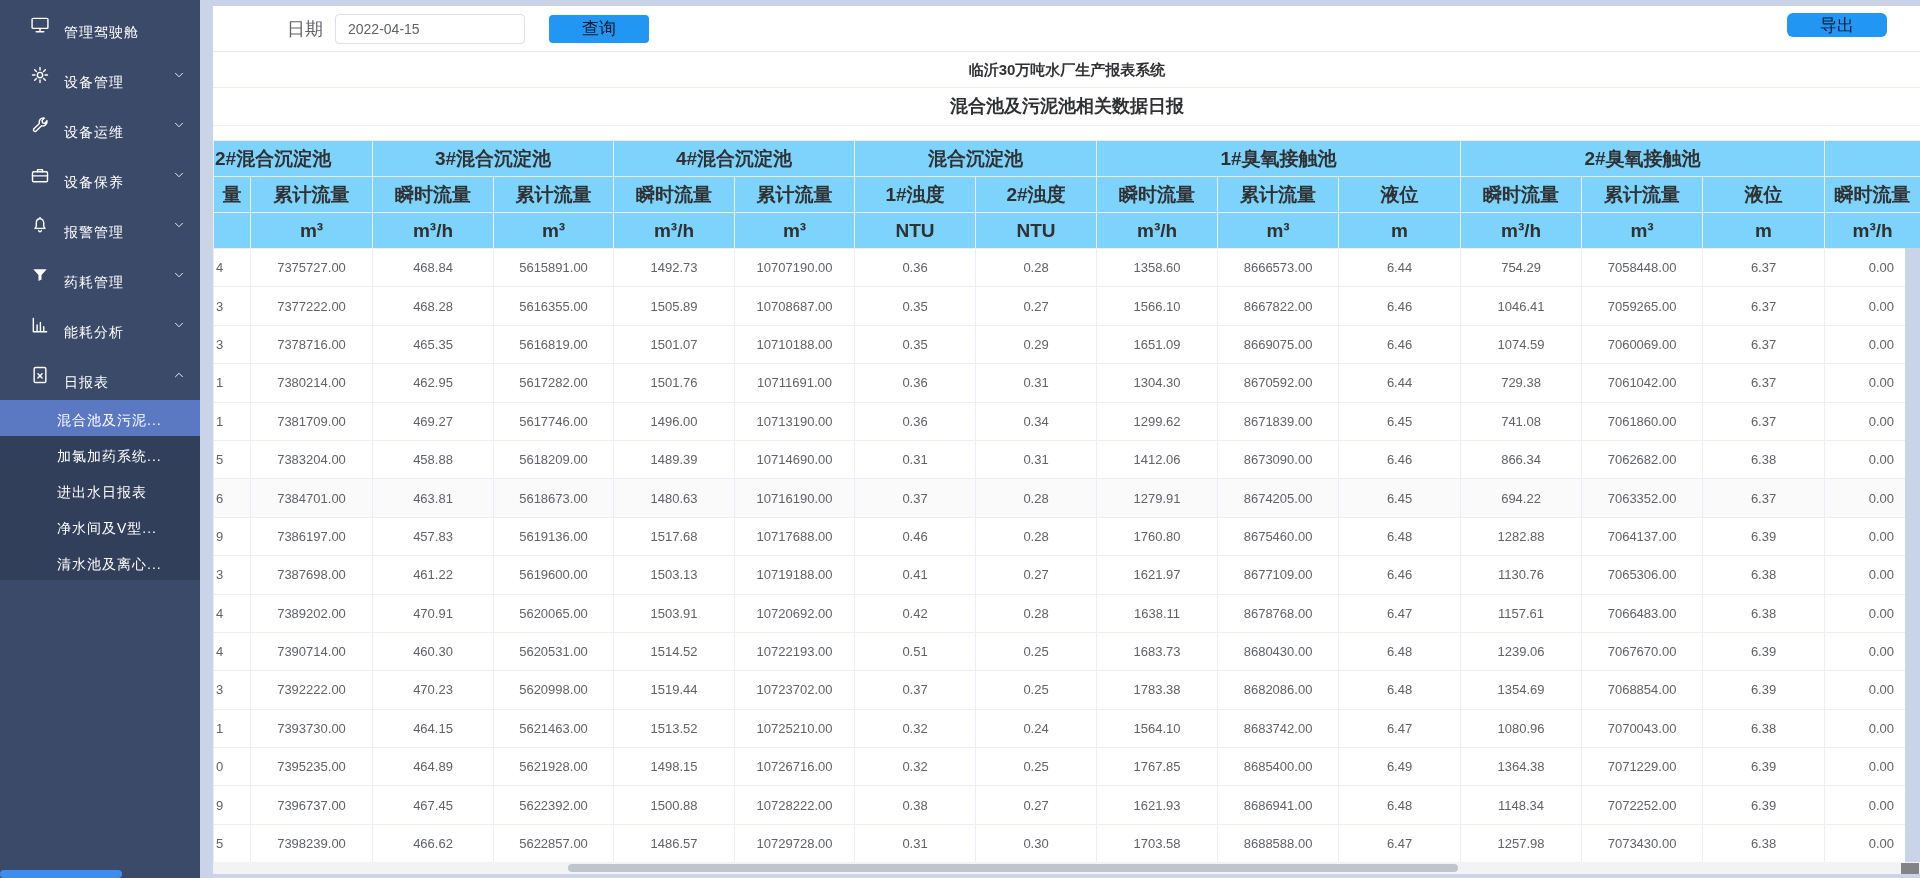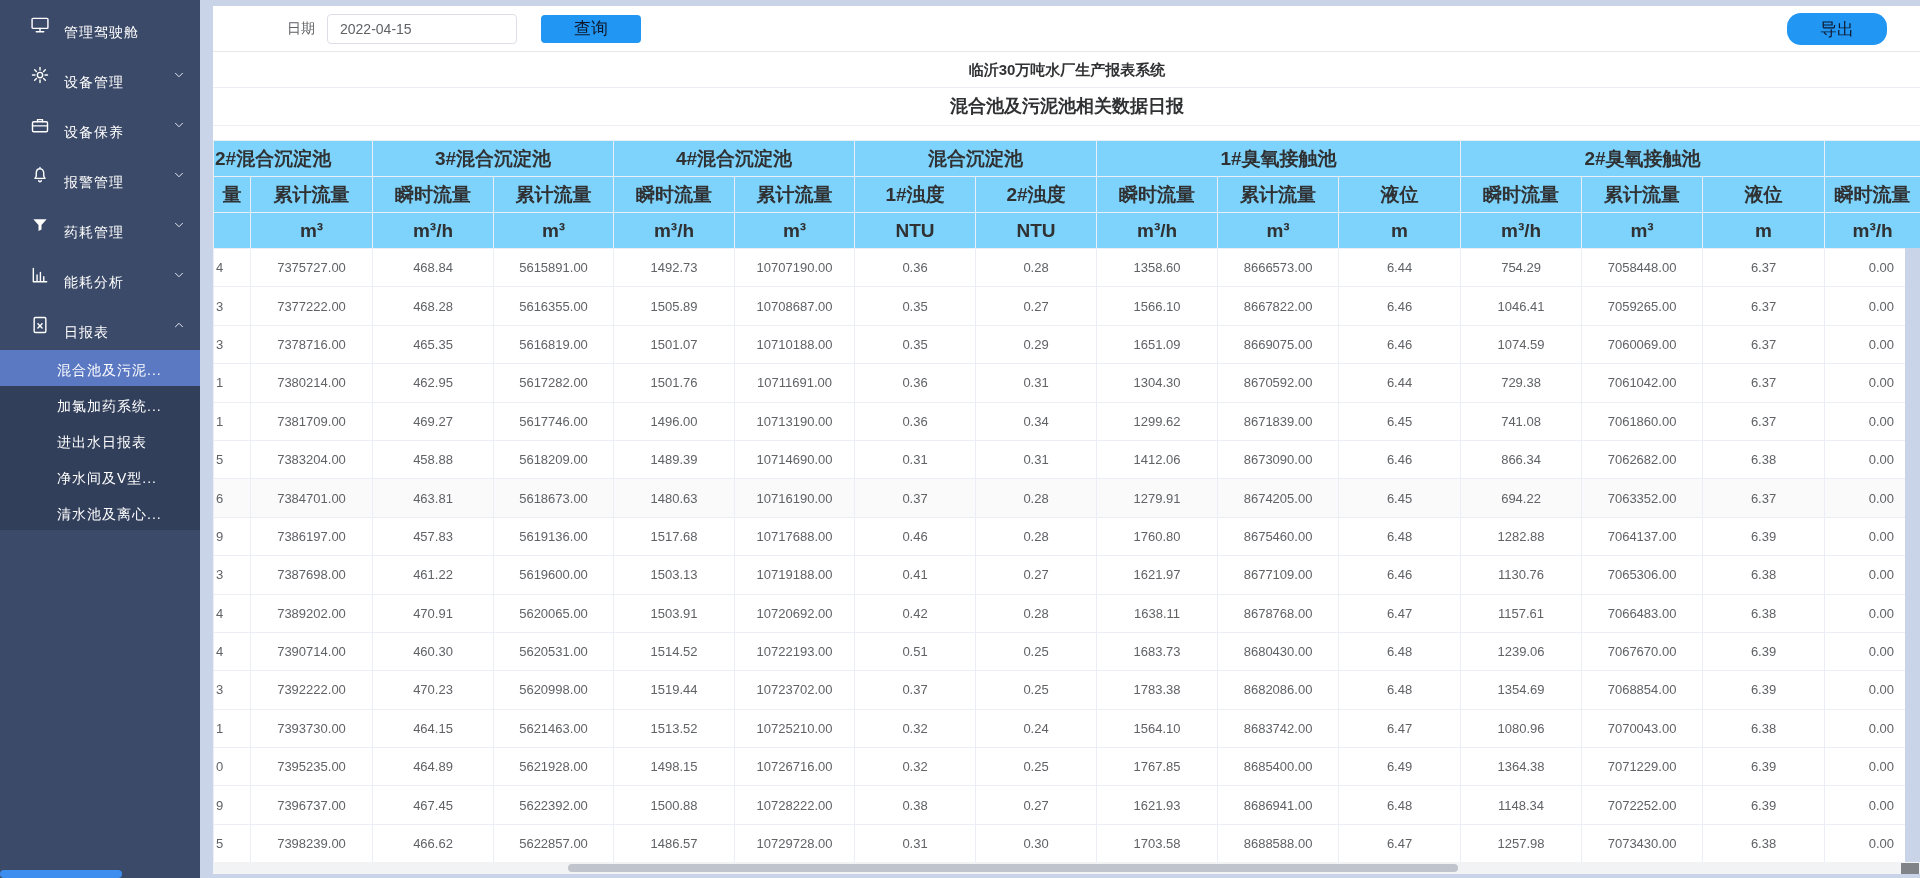--- a/index.html
+++ b/index.html
@@ -18,25 +18,25 @@
   .submenu-item{height:36px;line-height:40px;padding-left:57px;cursor:pointer;letter-spacing:1px;}
   .submenu-item.active{background:#5b79c3;}
   .sidebar-hthumb{position:absolute;left:0;bottom:0;width:122px;height:8px;background:#3e8ef0;border-radius:4px;}
 
   
   .main{flex:1;position:relative;padding:6px 0 4px 13px;box-sizing:border-box;}
   .panel{background:#fff;width:100%;height:100%;position:relative;overflow:hidden;}
 
   
   .toolbar{height:45px;border-bottom:1px solid #e8e8e8;display:flex;align-items:center;position:relative;background:#fff;}
-  .date-label{margin-left:74px;color:#606266;font-size:14px;}
+  .date-label{margin-left:74px;color:#606266;font-size:18px;}
   .date-input{margin-left:12px;width:190px;height:30px;border:1px solid #dcdfe6;border-radius:4px;padding:0 0 0 12px;color:#606266;font-size:14px;box-sizing:border-box;background:#fff;outline:none;}
   .btn{background:#2196f3;color:#0f172a;border:none;font-size:17px;cursor:pointer;}
   .btn-query{width:100px;height:28px;margin-left:24px;border-radius:4px;}
-  .btn-export{position:absolute;right:34px;top:7px;width:100px;height:32px;border-radius:14px;}
+  .btn-export{position:absolute;right:34px;top:7px;width:100px;height:24px;border-radius:6px;}
 
   
   .title-row{height:35px;line-height:35px;text-align:center;font-weight:bold;font-size:15px;color:#303133;border-bottom:1px solid #ebeef5;}
   .subtitle-row{height:37px;line-height:37px;text-align:center;font-weight:bold;font-size:18px;color:#303133;border-bottom:1px solid #ebeef5;}
   .gap{height:14px;}
 
   
   table{border-collapse:collapse;table-layout:fixed;width:1707px;}
   th,td{border:1px solid #ebeef5;text-align:center;padding:0;overflow:hidden;white-space:nowrap;}
   thead th{font-weight:bold;color:#303133;font-size:19px;height:35px;background:#7dd3fc;}
@@ -68,20 +68,33 @@
           <span class="nav-label">管理驾驶舱</span>
         </div>
         <div class="nav-item">
           <span class="nav-icon">
             <svg viewBox="0 0 24 24" fill="none" stroke="currentColor" stroke-width="1.7" stroke-linecap="round" stroke-linejoin="round">
               <circle cx="12" cy="12" r="3.2"></circle>
               <path d="M12 3v3M12 18v3M3 12h3M18 12h3M5.6 5.6l2.1 2.1M16.3 16.3l2.1 2.1M18.4 5.6l-2.1 2.1M7.7 16.3l-2.1 2.1"></path>
             </svg>
           </span>
           <span class="nav-label">设备管理</span>
+          <span class="nav-chevron">
+            <svg viewBox="0 0 24 24" fill="none" stroke="currentColor" stroke-width="1.7" stroke-linecap="round" stroke-linejoin="round">
+              <path d="M6 9l6 6 6-6"></path>
+            </svg>
+          </span>
+        </div>
+        <div class="nav-item">
+          <span class="nav-icon">
+            <svg viewBox="0 0 24 24" fill="none" stroke="currentColor" stroke-width="1.7" stroke-linecap="round" stroke-linejoin="round">
+              <path d="M20.3 6.7a5 5 0 0 1-6.4 6.1l-6.8 6.8a2 2 0 0 1-2.7-2.7l6.8-6.8a5 5 0 0 1 6.1-6.4l-2.9 2.9.8 2.8 2.8.8z"></path>
+            </svg>
+          </span>
+          <span class="nav-label">设备运维</span>
           <span class="nav-chevron">
             <svg viewBox="0 0 24 24" fill="none" stroke="currentColor" stroke-width="1.7" stroke-linecap="round" stroke-linejoin="round">
               <path d="M6 9l6 6 6-6"></path>
             </svg>
           </span>
         </div>
         <div class="nav-item">
           <span class="nav-icon">
             <svg viewBox="0 0 24 24" fill="none" stroke="currentColor" stroke-width="1.7" stroke-linecap="round" stroke-linejoin="round">
               <rect x="3" y="8" width="18" height="12" rx="1.5"></rect>

